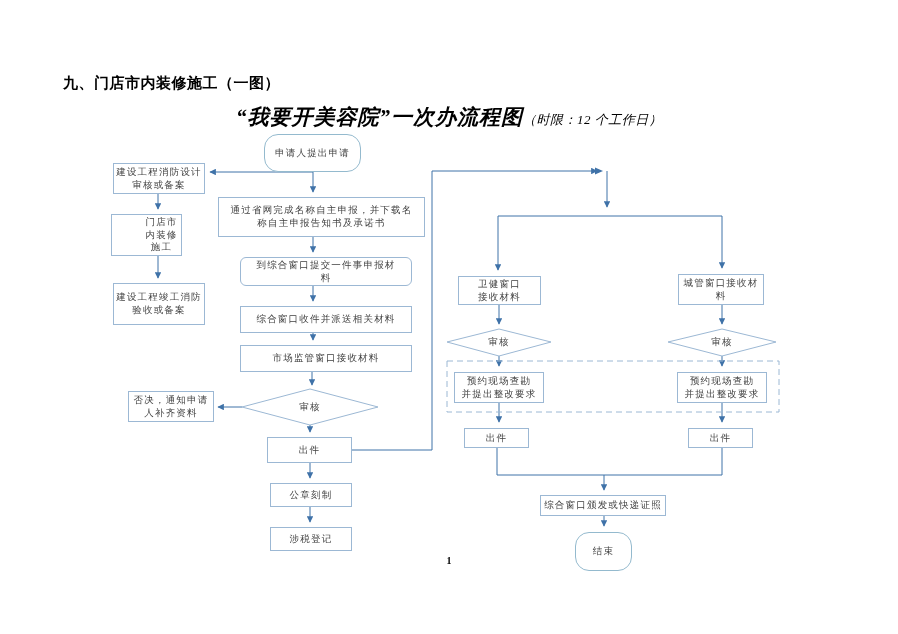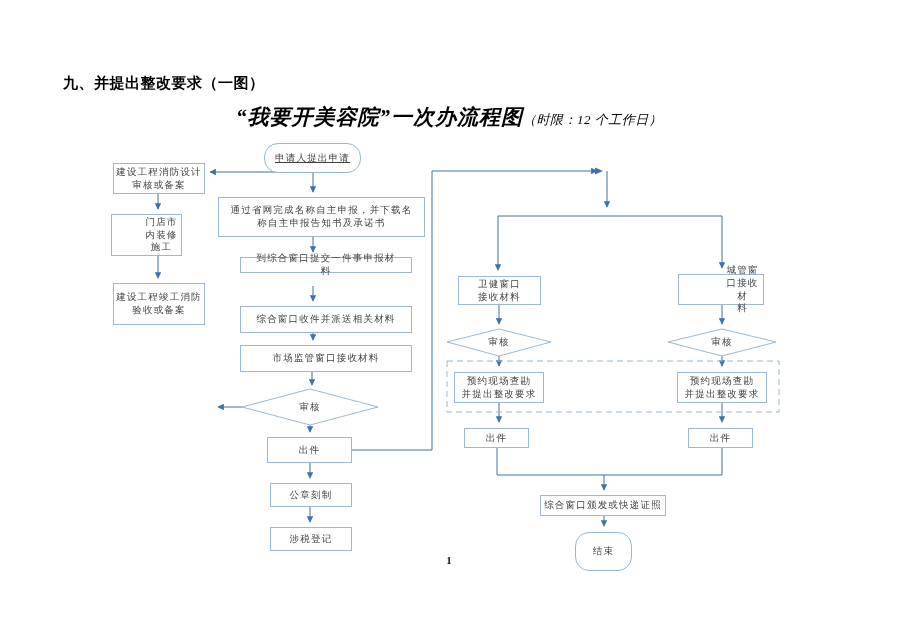--- a/index.html
+++ b/index.html
@@ -89,57 +89,59 @@
       <polygon points="242,407 310,389 378,407 310,425" fill="#ffffff" stroke="#9cb8d4"></polygon>
       <polygon points="447,342 499,329 551,342 499,356" fill="#ffffff" stroke="#9cb8d4"></polygon>
       <polygon points="668,342 722,329 776,342 722,356" fill="#ffffff" stroke="#9cb8d4"></polygon>
 
       <rect x="447" y="361" width="332" height="51" stroke="#9cb8d4" stroke-dasharray="6,4"></rect>
     </g>
 
     <polygon points="595,167.5 603,171 595,174.5" fill="#3f72a8"></polygon>
   </svg>
 
-  <div class="h1">九、并提出整改要求（一图）</div>
+  <div class="h1">九、门店市内装修施工（一图）</div>
 
   <div class="title-row">
     <span class="title-main">“我要开美容院”一次办流程图</span><span class="title-note">（时限：12 个工作日）</span>
   </div>
 
-  <div class="node oval" style="left:264px; top:143px; width:97px; height:30px;text-decoration:underline;">申请人提出申请</div>
+  <div class="node oval" style="left:264px; top:134px; width:97px; height:38px;">申请人提出申请</div>
 
   <div class="node" style="left:113px; top:163px; width:92px; height:31px;">建设工程消防设计
 审核或备案</div>
 
   <div class="node" style="left:111px; top:214px; width:71px; height:42px;padding-left:30px;">门店市内装修施工</div>
 
   <div class="node" style="left:113px; top:283px; width:92px; height:42px;">建设工程竣工消防
 验收或备案</div>
 
   <div class="node" style="left:218px; top:197px; width:207px; height:40px;">通过省网完成名称自主申报，并下载名
 称自主申报告知书及承诺书</div>
 
-  <div class="node" style="left:240px; top:257px; width:172px; height:16px;">到综合窗口提交一件事申报材
+  <div class="node" style="left:240px; top:257px; width:172px; height:29px;border-radius:6px;">到综合窗口提交一件事申报材
 料</div>
 
   <div class="node" style="left:240px; top:345px; width:172px; height:27px;">市场监管窗口接收材料</div>
 
   <div class="node" style="left:240px; top:306px; width:172px; height:27px;">综合窗口收件并派送相关材料</div>
 
+  <div class="node" style="left:128px; top:391px; width:86px; height:31px;">否决，通知申请
+人补齐资料</div>
 
   <div class="node" style="left:267px; top:437px; width:85px; height:26px;">出件</div>
 
   <div class="node" style="left:270px; top:483px; width:82px; height:24px;">公章刻制</div>
 
   <div class="node" style="left:270px; top:527px; width:82px; height:24px;">涉税登记</div>
 
   <div class="node" style="left:458px; top:276px; width:83px; height:29px;">卫健窗口
 接收材料</div>
 
-  <div class="node" style="left:678px; top:274px; width:86px; height:31px;padding-left:43px;">城管窗口接收材
+  <div class="node" style="left:678px; top:274px; width:86px; height:31px;">城管窗口接收材
 料</div>
 
   <div class="node" style="left:454px; top:372px; width:90px; height:31px;">预约现场查勘
 并提出整改要求</div>
 
   <div class="node" style="left:677px; top:372px; width:90px; height:31px;">预约现场查勘
 并提出整改要求</div>
 
   <div class="node" style="left:464px; top:428px; width:65px; height:20px;">出件</div>
 

